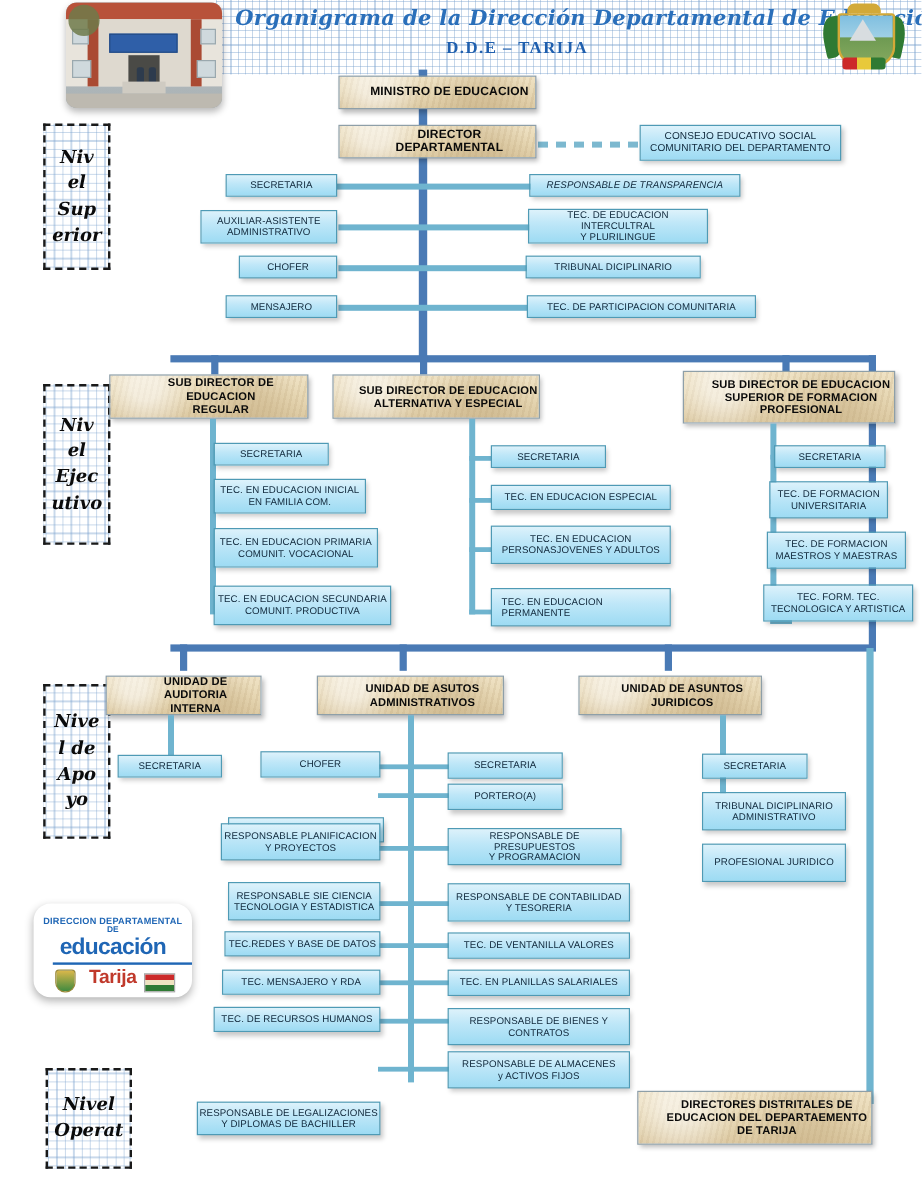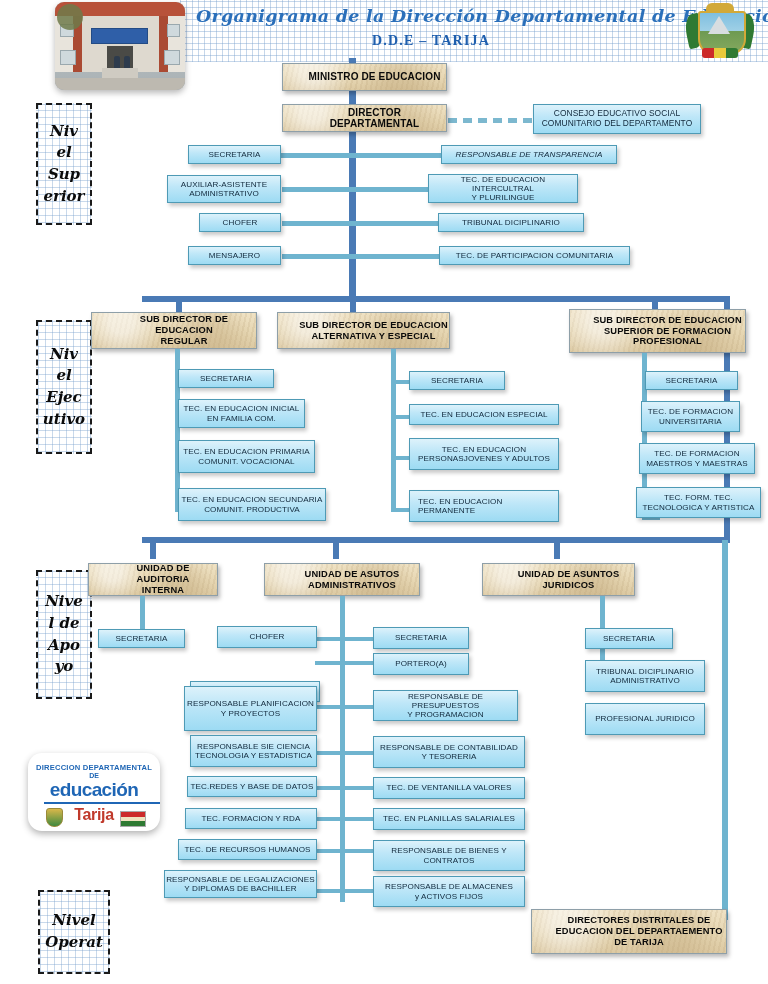--- a/index.html
+++ b/index.html
@@ -226,21 +226,21 @@
   <div class="bx blue bigger ml" style="left: 533px; top: 104px; width: 168px; height: 30px; white-space: pre-line;">CONSEJO EDUCATIVO SOCIAL
 COMUNITARIO DEL DEPARTAMENTO</div>
 
   <div class="bx blue ml" style="left:188px;top:145px;width:93px;height:19px;">SECRETARIA</div>
   <div class="bx blue ml" style="left: 167px; top: 175px; width: 114px; height: 28px; white-space: pre-line;">AUXILIAR-ASISTENTE
 ADMINISTRATIVO</div>
   <div class="bx blue ml" style="left:199px;top:213px;width:82px;height:19px;">CHOFER</div>
   <div class="bx blue ml" style="left:188px;top:246px;width:93px;height:19px;">MENSAJERO</div>
 
   <div class="bx blue ml" style="left:441px;top:145px;width:176px;height:19px;font-style:italic;">RESPONSABLE DE TRANSPARENCIA</div>
-  <div class="bx blue ml" style="left: 428px; top: 174px; width: 150px; height: 29px; white-space: pre-line;">TEC. DE EDUCACION INTERCULTRAL
+  <div class="bx blue ml" style="left: 440px; top: 174px; width: 150px; height: 29px; white-space: pre-line;">TEC. DE EDUCACION INTERCULTRAL
 Y PLURILINGUE</div>
   <div class="bx blue ml" style="left:438px;top:213px;width:146px;height:19px;">TRIBUNAL DICIPLINARIO</div>
   <div class="bx blue ml" style="left:439px;top:246px;width:191px;height:19px;">TEC. DE PARTICIPACION COMUNITARIA</div>
 
   <div class="bx tan" style="left: 91px; top: 312px; width: 166px; height: 37px; white-space: pre-line;">SUB DIRECTOR DE EDUCACION
 REGULAR</div>
   <div class="bx tan" style="left: 277px; top: 312px; width: 173px; height: 37px; white-space: pre-line;">SUB DIRECTOR DE EDUCACION
 ALTERNATIVA Y ESPECIAL</div>
   <div class="bx tan" style="left: 569px; top: 309px; width: 177px; height: 44px; white-space: pre-line;">SUB DIRECTOR DE EDUCACION
 SUPERIOR DE FORMACION
@@ -307,28 +307,28 @@
   <div class="hlite" style="left:315px;top:661px;width:70px;height:4px;"></div>
   <div class="hlite" style="left:315px;top:705px;width:70px;height:4px;"></div>
   <div class="hlite" style="left:315px;top:751px;width:70px;height:4px;"></div>
   <div class="hlite" style="left:315px;top:786px;width:70px;height:4px;"></div>
   <div class="hlite" style="left:315px;top:817px;width:70px;height:4px;"></div>
   <div class="hlite" style="left:315px;top:849px;width:70px;height:4px;"></div>
   <div class="hlite" style="left:315px;top:889px;width:70px;height:4px;"></div>
 
   <div class="bx blue ml" style="left:217px;top:626px;width:100px;height:22px;">CHOFER</div>
   <div class="bx blue ml" style="left:190px;top:681px;width:130px;height:21px;">SERENO/MENSAJERO</div>
-  <div class="bx blue ml" style="left: 184px; top: 686px; width: 133px; height: 45px; white-space: pre-line;">RESPONSABLE PLANIFICACION
+  <div class="bx blue ml" style="left: 184px; top: 686px; width: 133px; height: 31px; white-space: pre-line;">RESPONSABLE PLANIFICACION
 Y PROYECTOS</div>
   <div class="bx blue ml" style="left: 190px; top: 735px; width: 127px; height: 32px; white-space: pre-line;">RESPONSABLE SIE CIENCIA
 TECNOLOGIA Y ESTADISTICA</div>
   <div class="bx blue ml" style="left:187px;top:776px;width:130px;height:21px;">TEC.REDES Y BASE DE DATOS</div>
-  <div class="bx blue ml" style="left:185px;top:808px;width:132px;height:21px;">TEC. FORMACION Y RDA</div>
+  <div class="bx blue ml" style="left:185px;top:808px;width:132px;height:21px;">TEC. MENSAJERO Y RDA</div>
   <div class="bx blue ml" style="left:178px;top:839px;width:139px;height:21px;">TEC. DE RECURSOS HUMANOS</div>
-  <div class="bx blue ml" style="left: 164px; top: 870px; width: 153px; height: 28px; white-space: pre-line;">RESPONSABLE DE LEGALIZACIONES
+  <div class="bx blue ml" style="left: 164px; top: 918px; width: 153px; height: 28px; white-space: pre-line;">RESPONSABLE DE LEGALIZACIONES
 Y DIPLOMAS DE BACHILLER</div>
 
   <div class="bx blue ml" style="left:373px;top:627px;width:96px;height:22px;">SECRETARIA</div>
   <div class="bx blue ml" style="left:373px;top:653px;width:96px;height:22px;">PORTERO(A)</div>
   <div class="bx blue ml" style="left: 373px; top: 690px; width: 145px; height: 31px; white-space: pre-line;">RESPONSABLE DE PRESUPUESTOS
 Y PROGRAMACION</div>
   <div class="bx blue ml" style="left: 373px; top: 736px; width: 152px; height: 32px; white-space: pre-line;">RESPONSABLE DE CONTABILIDAD
 Y TESORERIA</div>
   <div class="bx blue ml" style="left:373px;top:777px;width:152px;height:22px;">TEC. DE VENTANILLA VALORES</div>
   <div class="bx blue ml" style="left:373px;top:808px;width:152px;height:22px;">TEC. EN PLANILLAS SALARIALES</div>

